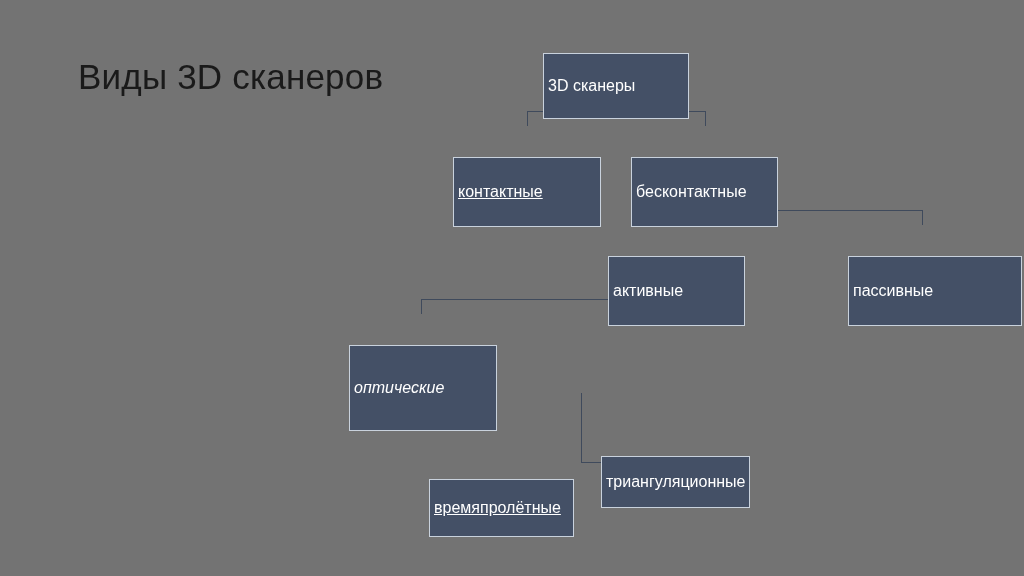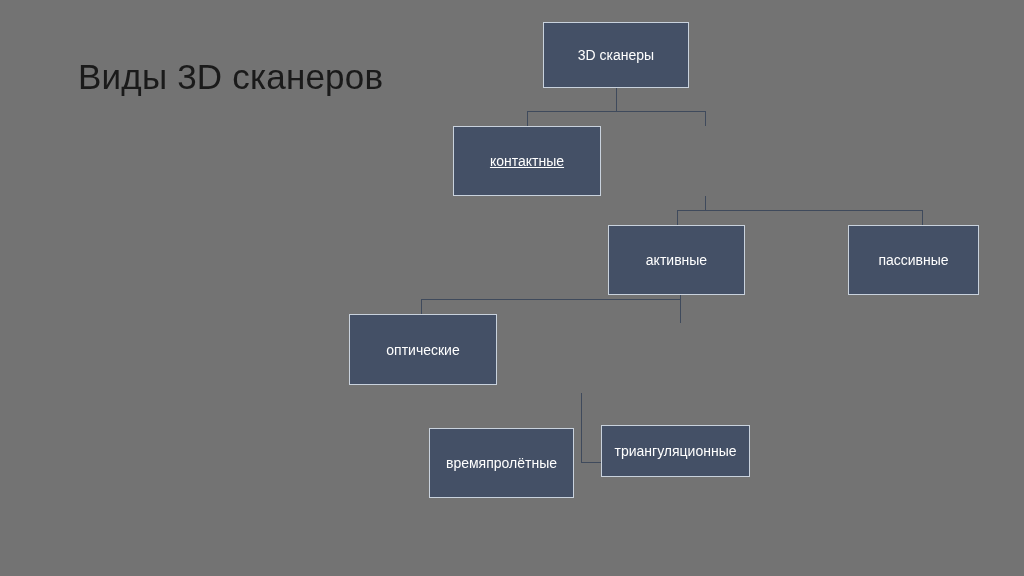--- a/index.html
+++ b/index.html
@@ -27,28 +27,29 @@
     font-weight: 400;
     letter-spacing: 0.2px;
     white-space: nowrap;
   }
   .node {
     position: absolute;
     box-sizing: border-box;
     background: #445066;
     border: 1px solid #c9d2dd;
     color: #ffffff;
-    font-size: 14px;
+    font-size: 16px;
     line-height: 16px;
     display: flex;
     align-items: center;
-    justify-content: center;
+    justify-content: flex-start;
     text-align: center;
     padding: 2px 4px;
     z-index: 2;
+    margin-top: 31px;
   }
   .conn {
     position: absolute;
     background: #3f4a5c;
     z-index: 1;
   }
   .conn.h { height: 1px; }
   .conn.v { width: 1px; }
 </style>
 </head>
@@ -77,35 +78,38 @@
   <div class="conn h" style="left:581px; top:462px; width:21px;"></div>
 
   <div class="node" style="left:543px; top:22px; width:146px; height:66px;">
     <span>3D сканеры</span>
   </div>
 
   <div class="node" style="left:453px; top:126px; width:148px; height:70px;text-decoration:underline;">
     <span>контактные</span>
   </div>
 
+  <div class="node" style="left:631px; top:126px; width:147px; height:70px;">
+    <span>бесконтактные</span>
+  </div>
 
   <div class="node" style="left:608px; top:225px; width:137px; height:70px;">
     <span>активные</span>
   </div>
 
-  <div class="node" style="left:848px; top:225px; width:131px; height:70px;">
+  <div class="node" style="left:848px; top:225px; width:174px; height:70px;">
     <span>пассивные</span>
   </div>
 
-  <div class="node" style="left:349px; top:314px; width:148px; height:71px;">
+  <div class="node" style="left:349px; top:314px; width:148px; height:86px;font-style:italic;">
     <span>оптические</span>
   </div>
 
 
-  <div class="node" style="left:429px; top:428px; width:145px; height:70px;">
+  <div class="node" style="left:429px; top:448px; width:145px; height:58px;text-decoration:underline;">
     <span>времяпролётные</span>
   </div>
 
   <div class="node" style="left:601px; top:425px; width:149px; height:52px;">
     <span>триангуляционные</span>
   </div>
 
 </div>
 
 </body></html>

